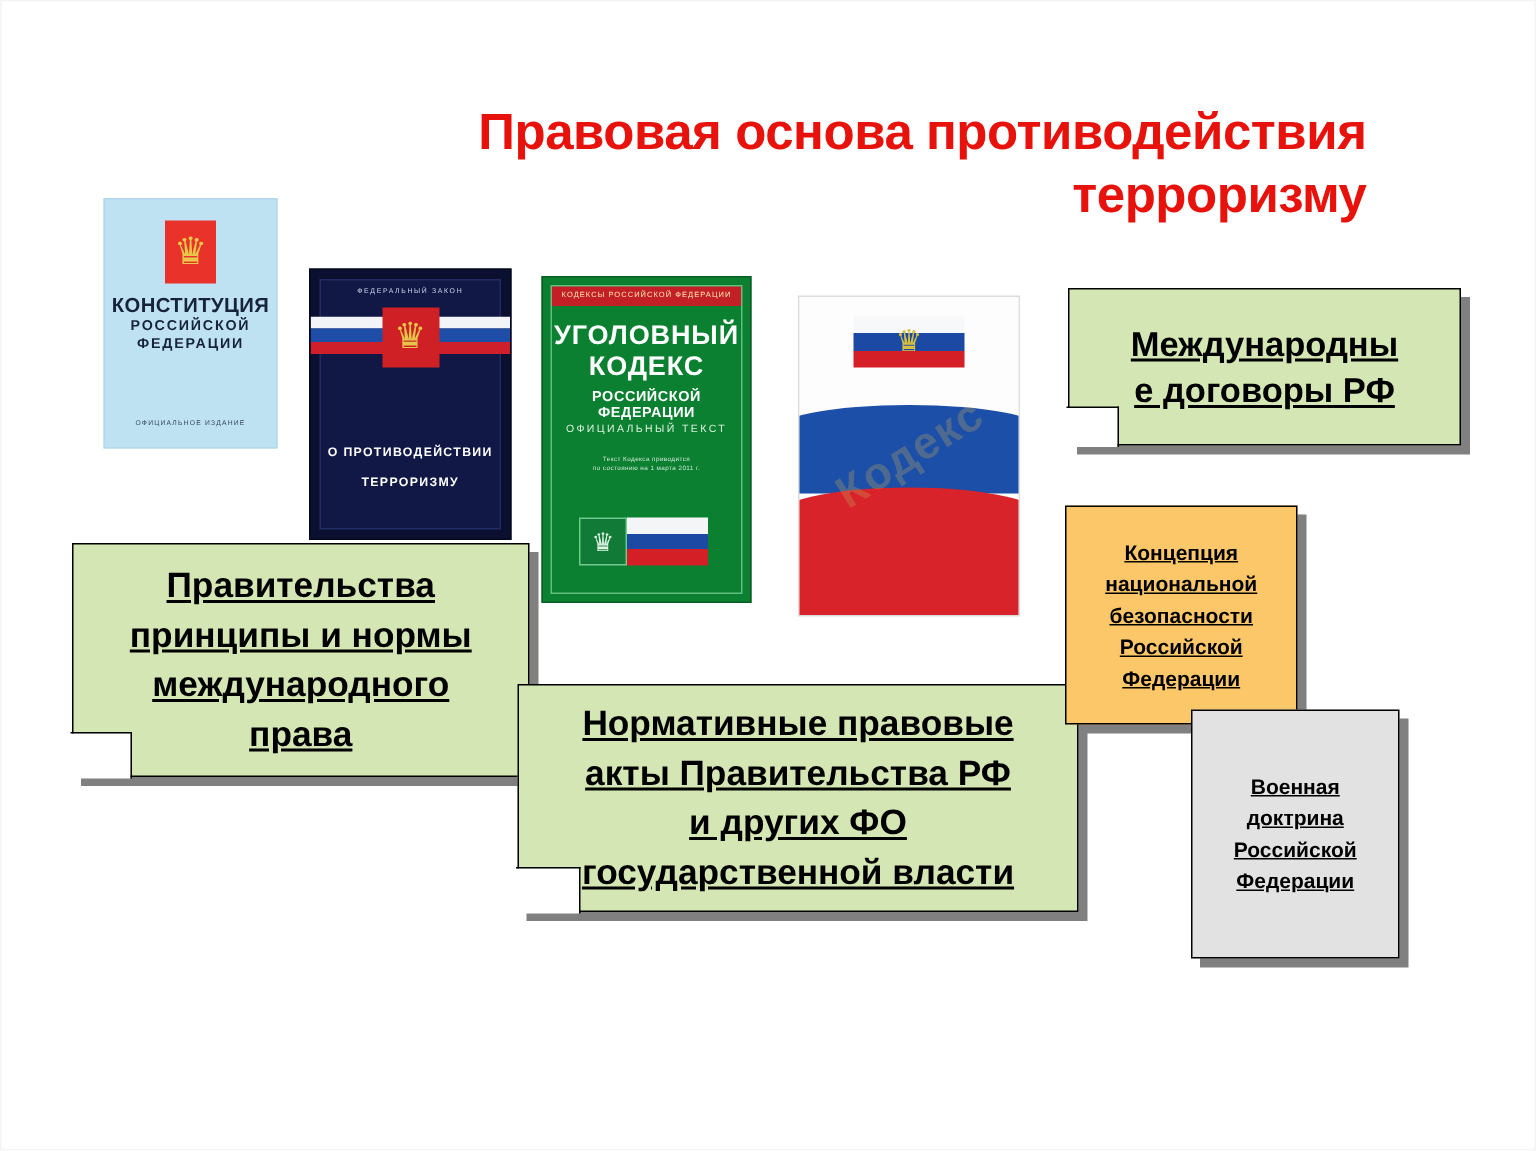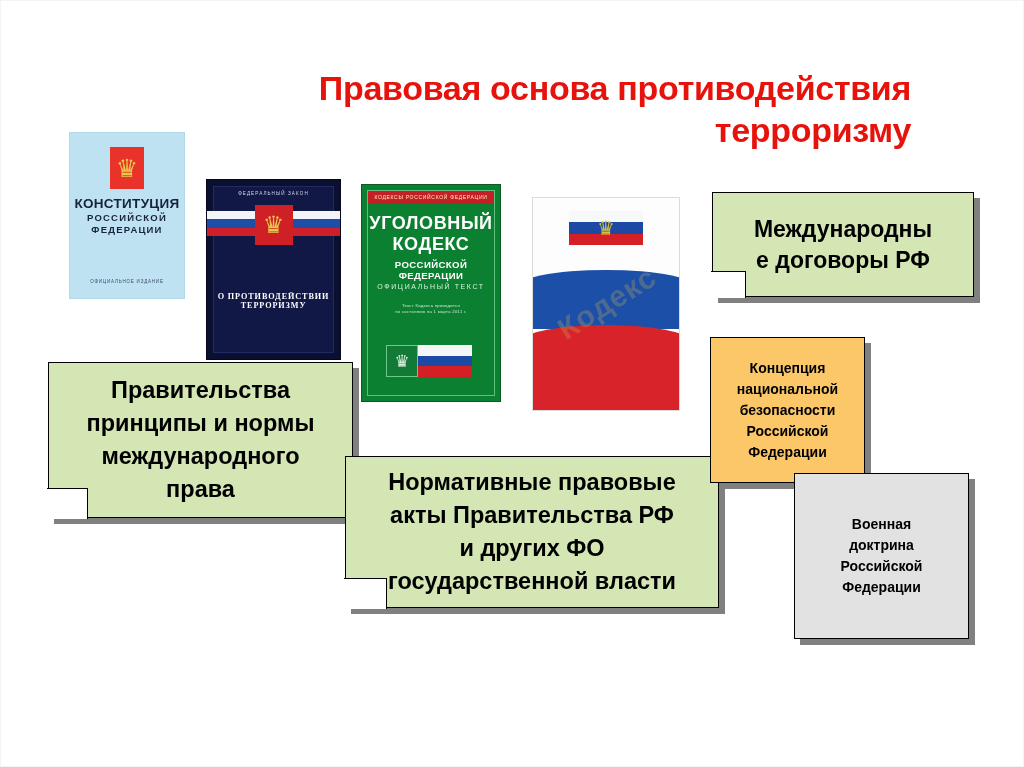--- a/index.html
+++ b/index.html
@@ -90,22 +90,22 @@
   .ribbon i.b{top:8.3px;background:#1f4ea8;}
   .ribbon i.r{top:16.6px;background:#cf1f2a;}
   .book-fedlaw .emblem-box{
     position:absolute;left:50%;top:25px;margin-left:-19px;
     width:38px;height:40px;background:#cf2026;z-index:3;
     display:flex;align-items:center;justify-content:center;
   }
   .book-fedlaw .emblem-box .emblem-glyph{color:#e5c64a;font-size:24px;line-height:1;}
   .book-fedlaw .ttl{
     position:absolute;left:4px;right:4px;top:112px;
-    color:#ffffff;font-weight:bold;font-size:8.2px;line-height:9px;
-    letter-spacing:0.9px;white-space:pre-line;font-family:Liberation Serif, serif;
+    color:#ffffff;font-weight:bold;font-size:8.2px;line-height:20px;
+    letter-spacing:0.9px;white-space:pre-line;
   }
 
   
   .book-uk{
     left:360px;top:183px;width:140px;height:218px;
     background:#0c8031;
     border:1px solid #0a5c24;
   }
   .book-uk .topbar{
     position:absolute;left:5px;right:5px;top:5px;height:14px;
@@ -191,20 +191,21 @@
 
   
   .banner{
     position:absolute;
     box-sizing:border-box;
     display:flex;align-items:center;justify-content:center;
     text-align:center;
     color:#000000;
     font-weight:bold;
     white-space:pre-line;
+    text-decoration:underline;
   }
   .banner .shadow{
     position:absolute;left:6px;top:6px;width:100%;height:100%;
     background:#808080;z-index:0;
   }
   .banner .body{
     position:absolute;inset:0;z-index:1;
     border:1px solid #000000;
     box-sizing:border-box;
   }
@@ -219,21 +220,21 @@
 
   .b-green .body{background:#d5e6b5;}
   .b-orange .body{background:#fcc768;}
   .b-gray  .body{background:#e2e2e2;}
 
   
   #banner-intl{left:711px;top:191px;width:262px;height:105px;font-size:23px;line-height:31px;}
   #banner-principles{left:47px;top:361px;width:305px;height:156px;font-size:23.5px;line-height:33px;}
   #banner-acts{left:344px;top:455px;width:374px;height:152px;font-size:23.5px;line-height:33px;}
   #banner-concept{left:709px;top:336px;width:155px;height:146px;font-size:14px;line-height:21px;}
-  #banner-doctrine{left:793px;top:472px;width:175px;height:166px;font-size:14px;line-height:21px;}
+  #banner-doctrine{left:793px;top:472px;width:139px;height:166px;font-size:14px;line-height:21px;}
 </style>
 </head>
 <body>
 
 <div id="slide">
 
   <div class="slide-title">Правовая основа противодействия
 терроризму</div>
 
   <div class="book book-constitution">

